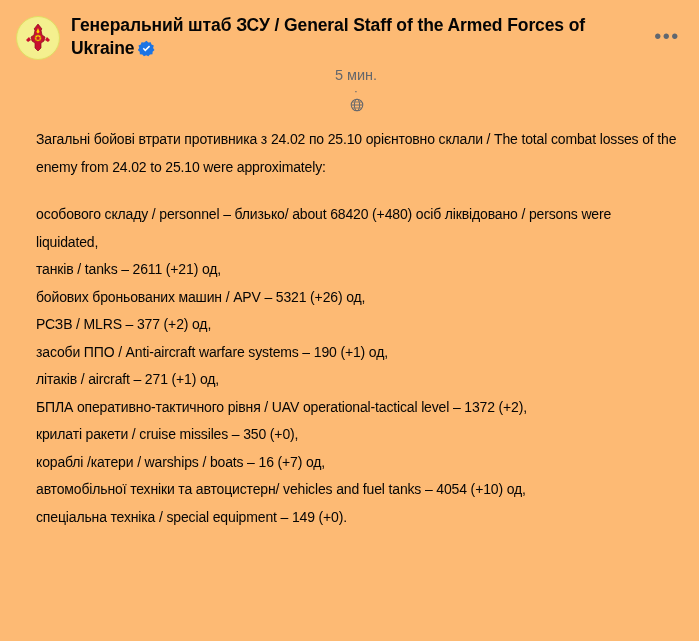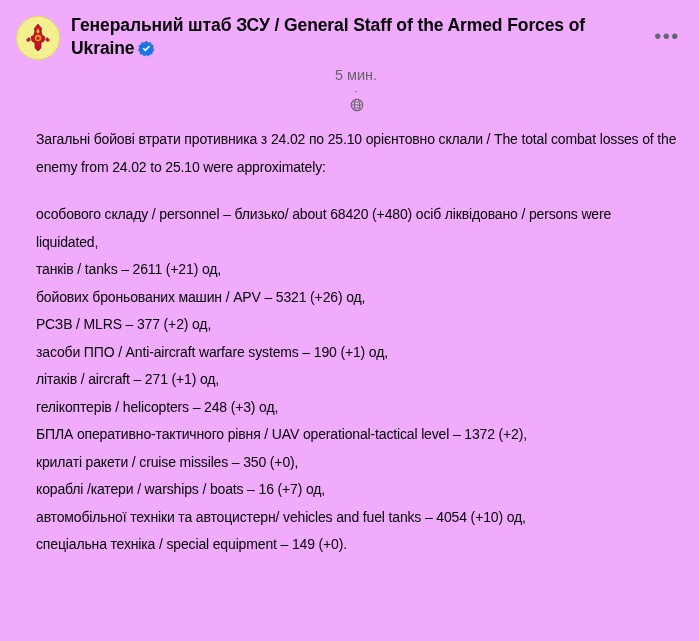--- a/index.html
+++ b/index.html
@@ -5,21 +5,21 @@
   * { box-sizing: border-box; }
   html, body {
     margin: 0;
     padding: 0;
     background: #ffffff;
     font-family: "Liberation Sans", sans-serif;
   }
   .post {
     width: 699px;
     height: 641px;
-    background: #f0abfc;
+    background: #fdba74;
     position: relative;
     overflow: hidden;
   }
   .post-header {
     display: flex;
     align-items: flex-start;
     padding: 14px 16px 0 16px;
   }
   .avatar {
     width: 44px;
@@ -155,21 +155,20 @@
 
   <div class="post-body">
     <p class="intro-para">Загальні бойові втрати противника з 24.02 по 25.10 орієнтовно склали / The total combat losses of the enemy from 24.02 to 25.10 were approximately:</p>
     <ul class="loss-list">
       <li>особового складу / personnel – близько/ about 68420 (+480) осіб ліквідовано / persons were liquidated,</li>
       <li>танків / tanks – 2611 (+21) од,</li>
       <li>бойових броньованих машин / APV – 5321 (+26) од,</li>
       <li>РСЗВ / MLRS – 377 (+2) од,</li>
       <li>засоби ППО / Anti-aircraft warfare systems – 190 (+1) од,</li>
       <li>літаків / aircraft – 271 (+1) од,</li>
-      <li>гелікоптерів / helicopters – 248 (+3) од,</li>
       <li>БПЛА оперативно-тактичного рівня / UAV operational-tactical level – 1372 (+2),</li>
       <li>крилаті ракети / cruise missiles – 350 (+0),</li>
       <li>кораблі /катери / warships / boats – 16 (+7) од,</li>
       <li>автомобільної техніки та автоцистерн/ vehicles and fuel tanks – 4054 (+10) од,</li>
       <li>спеціальна техніка / special equipment – 149 (+0).</li>
     </ul>
   </div>
 
 </div>
 

